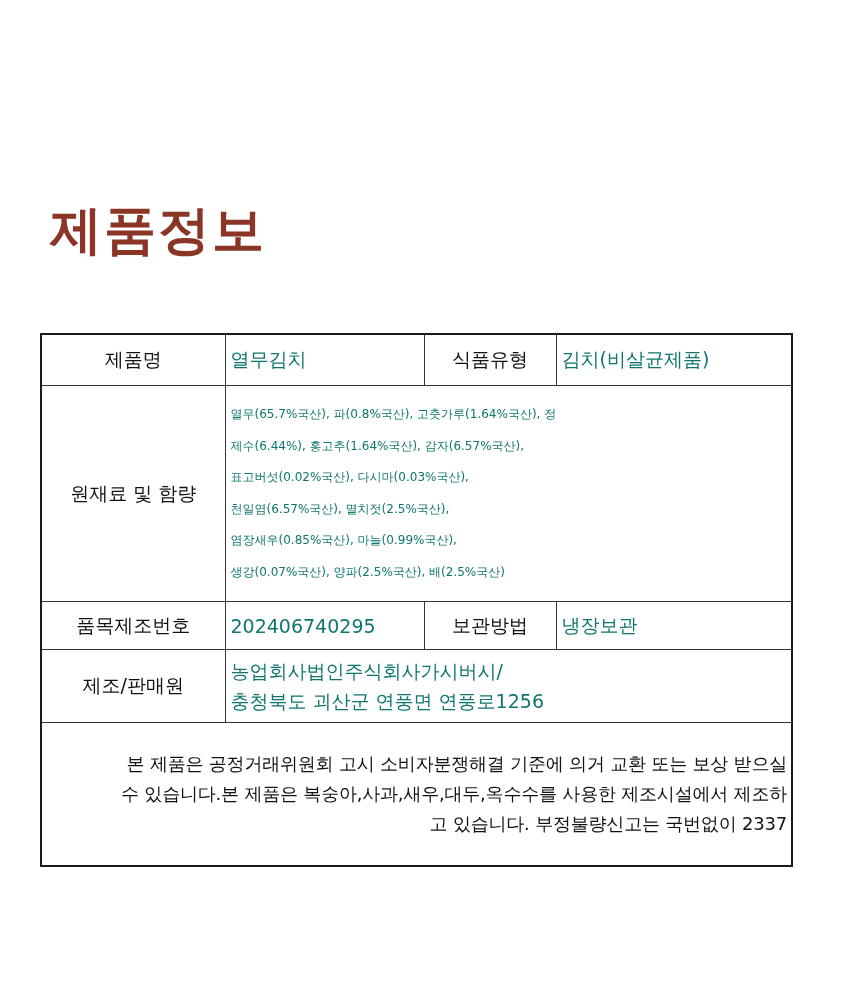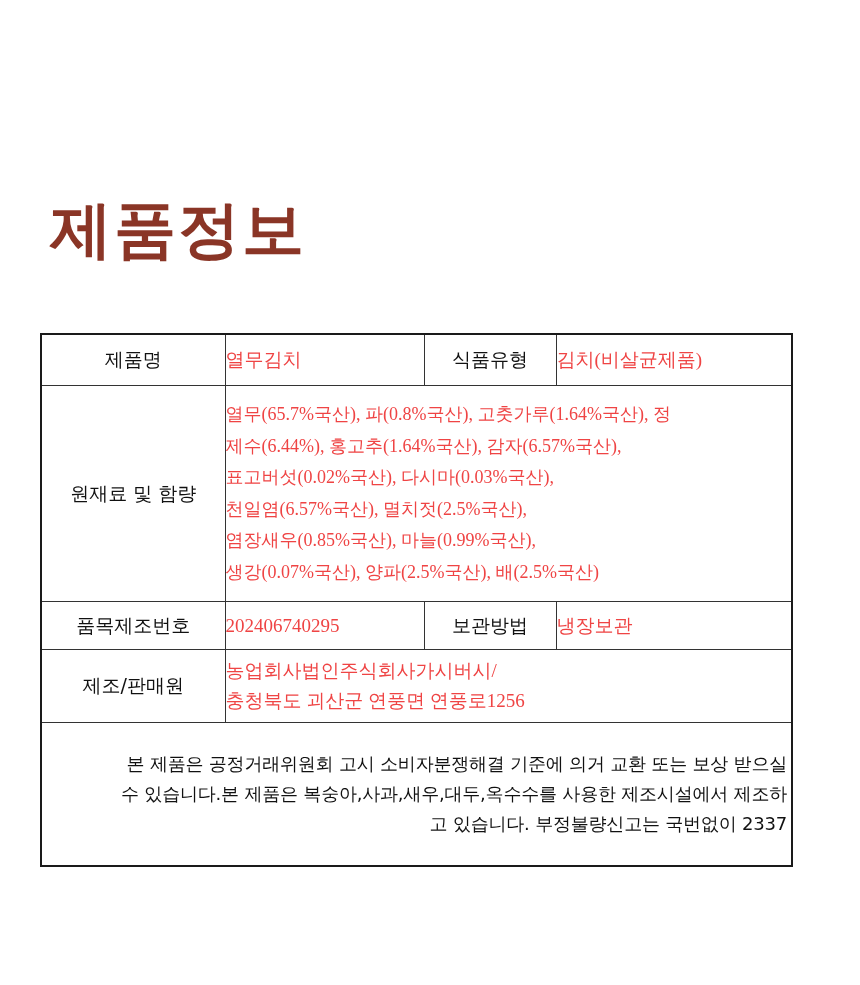--- a/index.html
+++ b/index.html
@@ -14,21 +14,21 @@
       overflow: hidden;
       font-family: "DejaVu Sans", sans-serif;
       color: #111111;
     }
     .page-title {
       position: absolute;
       left: 50px;
       top: 190px;
       margin: 0;
       font-family: "DejaVu Serif", serif;
-      font-size: 62px;
+      font-size: 52px;
       font-weight: bold;
       color: #8a3526;
       letter-spacing: 2px;
       line-height: 80px;
     }
     .info-table {
       position: absolute;
       left: 40px;
       top: 333px;
       width: 751px;
@@ -42,26 +42,26 @@
       vertical-align: middle;
       padding: 0;
     }
     .info-table td.label {
       text-align: center;
       font-weight: normal;
       color: #111;
     }
     .info-table td.value {
       text-align: left;
-      color: #ef4444;
-      font-family: Liberation Serif, serif;
+      padding-left: 5px;
+      color: #0f766e;
     }
     .row-name td { height: 50px; }
     .row-ingr td { height: 215px; }
-    .row-ingr td.value { line-height: 31.5px; padding-top: 0; font-size: 18px; }
+    .row-ingr td.value { line-height: 31.5px; padding-top: 0; font-size: 12px; }
     .row-item td { height: 47px; }
     .row-date td { height: 47px; }
     .row-maker td { height: 72px; }
     .row-maker td.value { line-height: 30px; }
     .row-notice td {
       height: 142px;
       padding: 0 4px;
       line-height: 30px;
       font-size: 18px;
       text-align: right;

